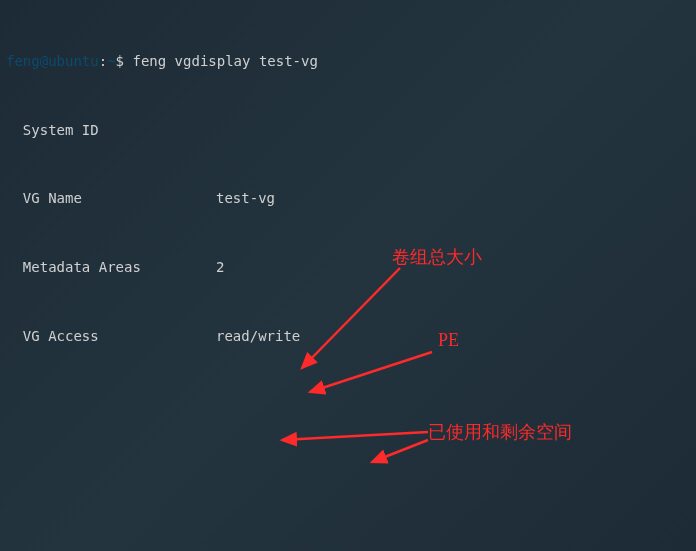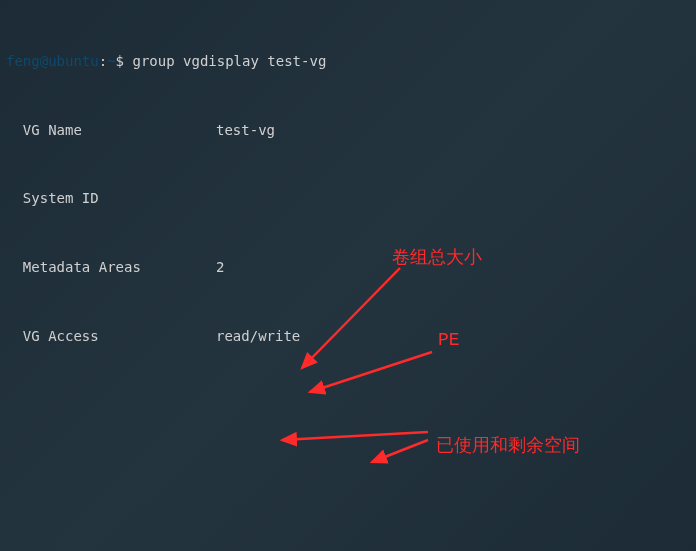--- a/index.html
+++ b/index.html
@@ -24,39 +24,39 @@
   .prompt-sep  { color: #d0d0d0; }
   .prompt-cmd  { color: #d0d0d0; }
   .row { display: block; height: 22.9px; }
   .lbl { display:inline-block; width: 210px; }
   .val { display:inline-block; }
 
   
   .anno {
     position: absolute;
     color: #ff2a2a;
-    font-family: Liberation Mono, monospace;
+    font-family: Liberation Serif, serif;
     font-size: 18px;
     font-weight: 500;
     pointer-events: none;
   }
   svg.arrows {
     position: absolute;
     top: 0; left: 0;
     width: 696px; height: 551px;
     pointer-events: none;
   }
 </style>
 </head>
 <body>
 
 <div class="term">
-  <span class="row"><span class="prompt-user">feng@ubuntu</span><span class="prompt-sep">:</span><span class="prompt-user">~</span><span class="prompt-sep">$</span> <span class="prompt-cmd">group vgdisplay test-vg</span></span>
+  <span class="row"><span class="prompt-user">feng@ubuntu</span><span class="prompt-sep">:</span><span class="prompt-user">~</span><span class="prompt-sep">$</span> <span class="prompt-cmd">feng vgdisplay test-vg</span></span>
+  <span class="row"><span class="lbl">  System ID</span><span class="val"></span></span>
   <span class="row"><span class="lbl">  VG Name</span><span class="val">test-vg</span></span>
-  <span class="row"><span class="lbl">  System ID</span><span class="val"></span></span>
   <span class="row"><span class="lbl">  Metadata Areas</span><span class="val">2</span></span>
   <span class="row"><span class="lbl">  VG Access</span><span class="val">read/write</span></span>
   
   
   
   
   
   
   
   
@@ -64,21 +64,21 @@
   
   
   
   
   
   
 </div>
 
 <div class="anno" style="left:392px; top:245px;">卷组总大小</div>
 <div class="anno" style="left:438px; top:330px;">PE</div>
-<div class="anno" style="left:428px; top:433px;margin-left:8px;">已使用和剩余空间</div>
+<div class="anno" style="left:428px; top:420px;">已使用和剩余空间</div>
 
 <svg class="arrows">
   <defs>
     <marker id="arrowhead" markerWidth="8" markerHeight="8" refX="6" refY="3" orient="auto">
       <path d="M0,0 L7,3 L0,6 Z" fill="#ff2a2a"></path>
     </marker>
   </defs>
 
   <line x1="400" y1="268" x2="302" y2="368" stroke="#ff2a2a" stroke-width="2.5" marker-end="url(#arrowhead)"></line>
 

